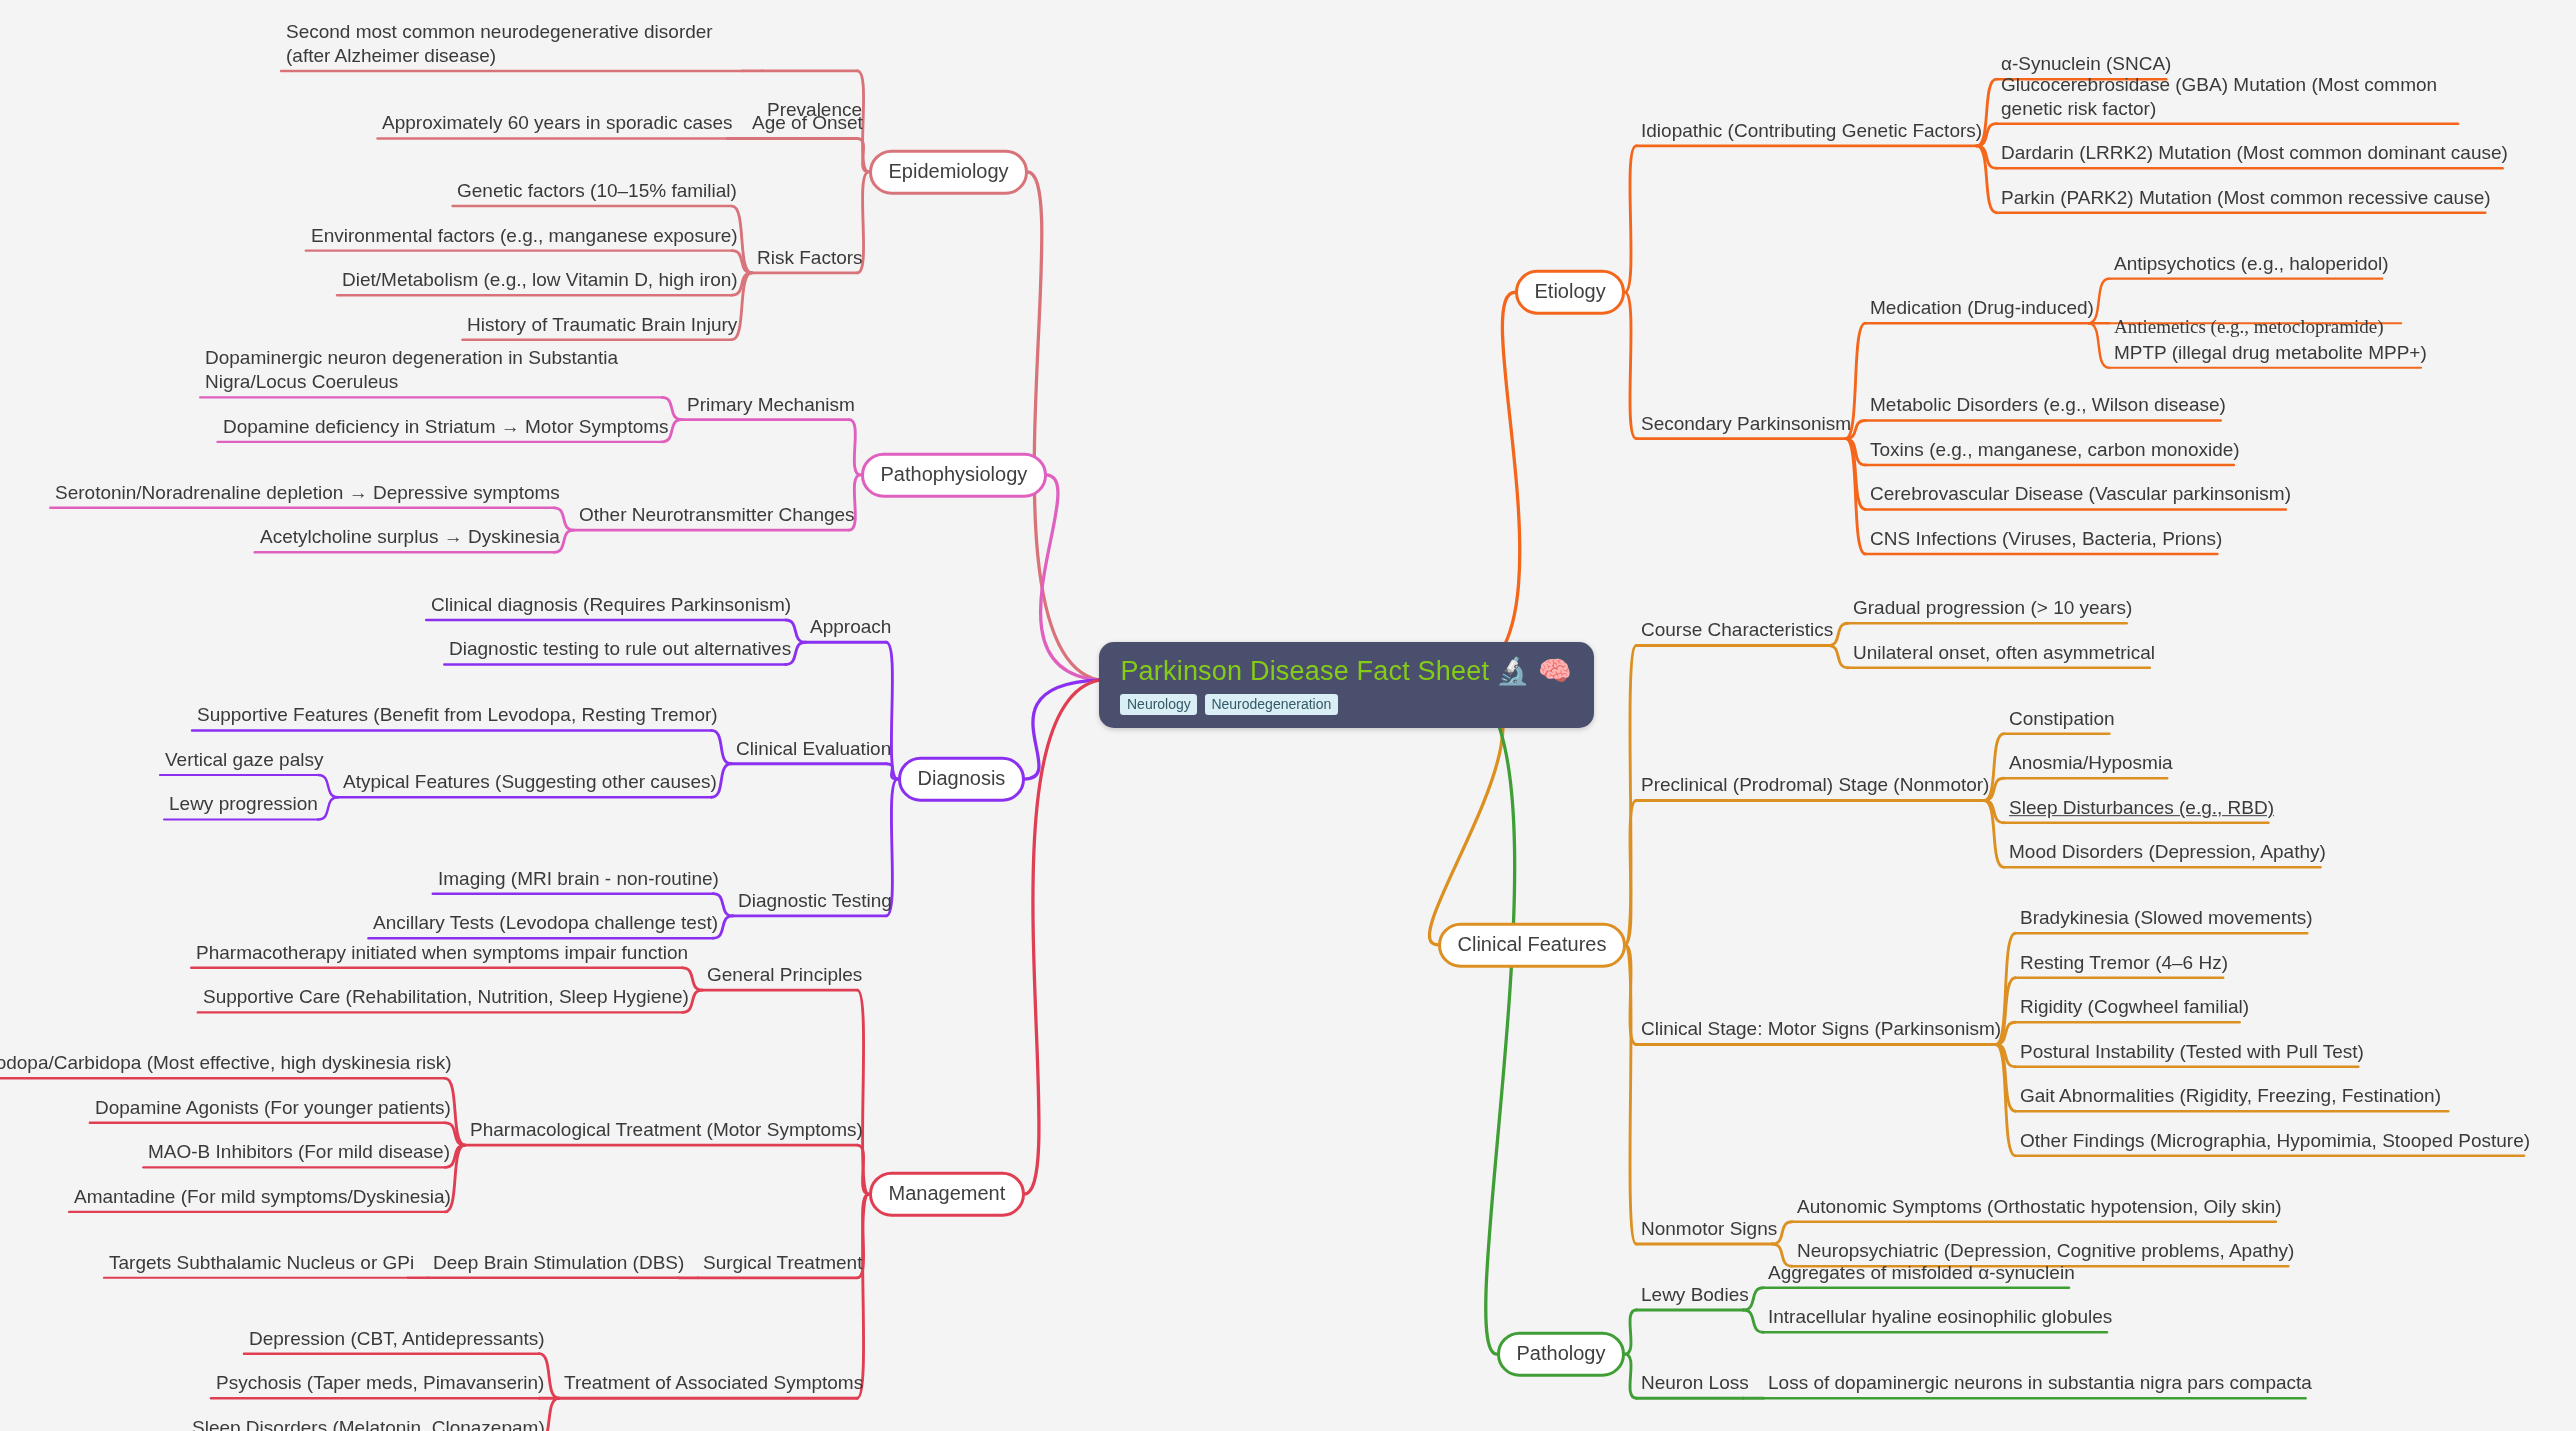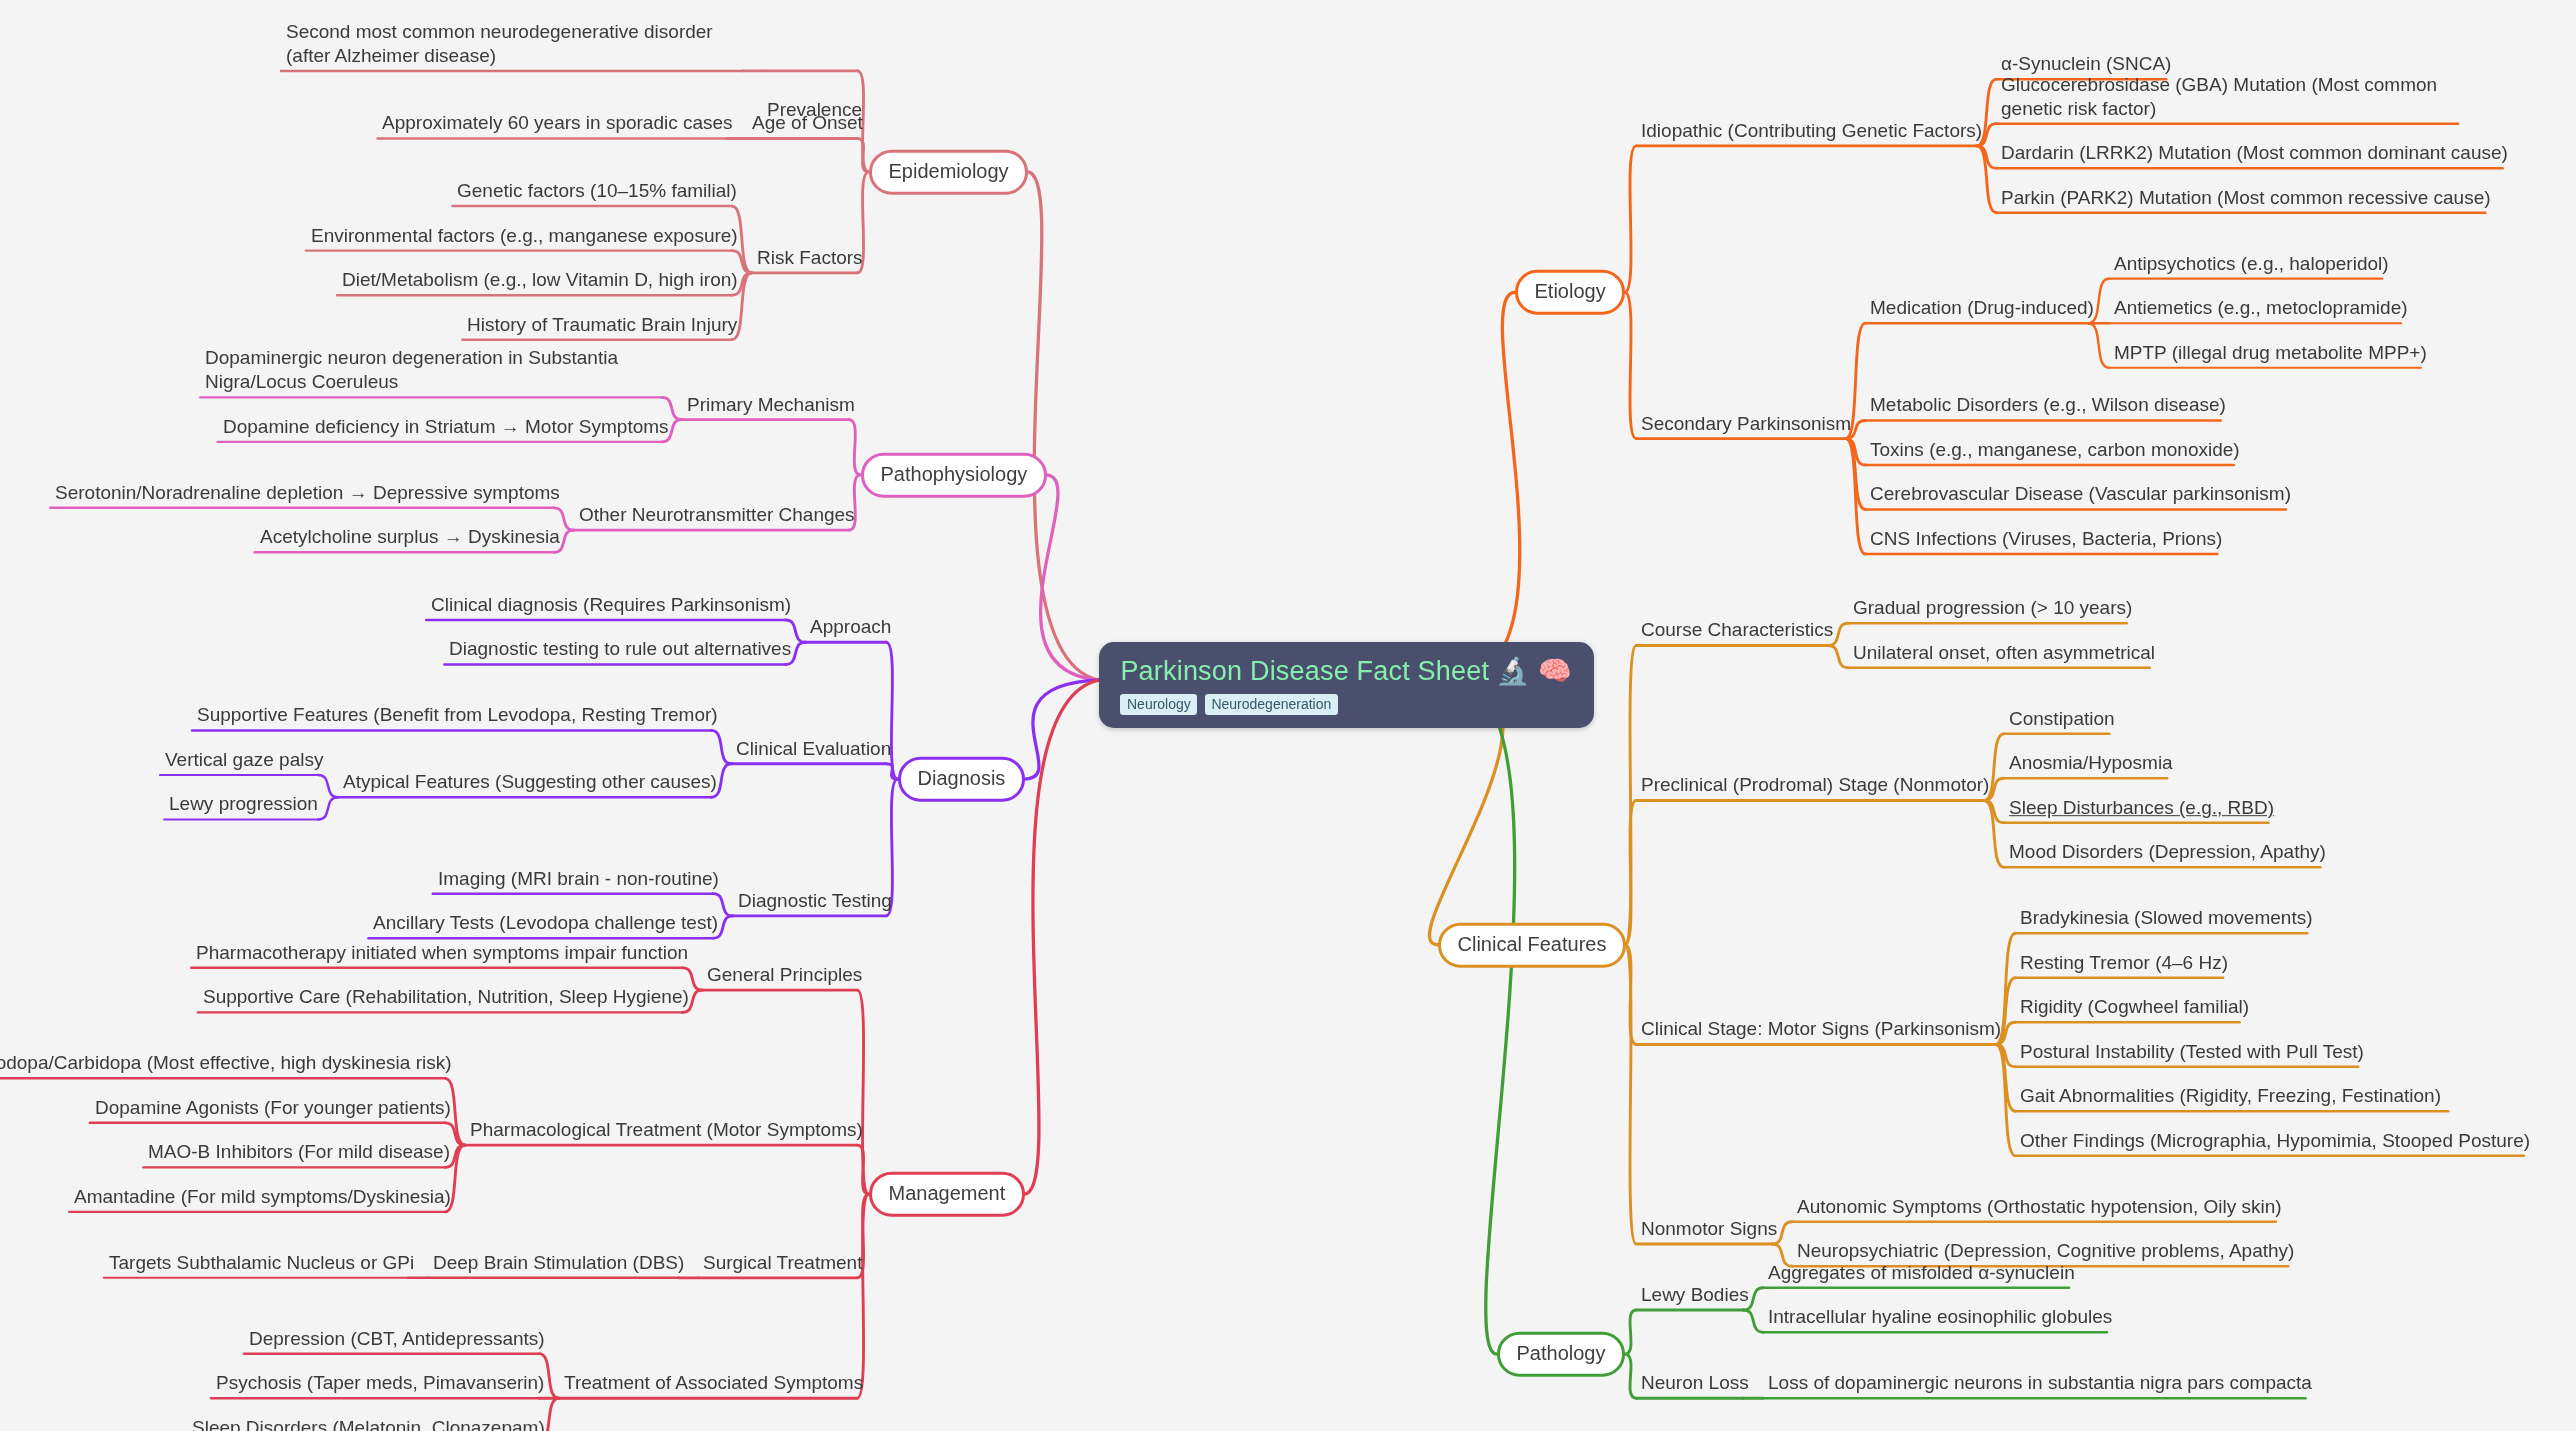--- a/index.html
+++ b/index.html
@@ -17,21 +17,21 @@
   .root-node{
     position:absolute;
     background:#4a4f6d;
     border-radius:15px;
     padding:15px 21.4px 13px 21.4px;
     box-shadow:0 1.6px 5px rgba(0,0,0,.18);
     display:flex;flex-direction:column;gap:8.2px;
     z-index:5;
   }
   .root-title{
-    color:#86efac;
+    color:#84cc16;
     font-size:27px;
     line-height:1.05;
     white-space:nowrap;
     letter-spacing:0.2px;
   }
   .root-tags{display:flex;gap:7.4px;}
   .root-tag{
     background:#d9eef5;
     color:#355a66;
     font-size:14px;
@@ -290,21 +290,21 @@
       <div class="lbl" style="left: 216px; top: 1398px;">Psychosis (Taper meds, Pimavanserin)</div>
       <div class="lbl" style="left: 192px; top: 1443px;">Sleep Disorders (Melatonin, Clonazepam)</div>
       <div class="lbl" style="left: 564px; top: 1398px;">Treatment of Associated Symptoms</div>
       <div class="l1" style="border-color: rgb(224, 62, 82); left: 869px; top: 1194px;">Management</div>
       <div class="lbl" style="left: 2001px; top: 79px;">α-Synuclein (SNCA)</div>
       <div class="lbl wrap" style="width: 462px; left: 2001px; top: 124px;">Glucocerebrosidase (GBA) Mutation (Most common genetic risk factor)</div>
       <div class="lbl" style="left: 2001px; top: 168px;">Dardarin (LRRK2) Mutation (Most common dominant cause)</div>
       <div class="lbl" style="left: 2001px; top: 213px;">Parkin (PARK2) Mutation (Most common recessive cause)</div>
       <div class="lbl" style="left: 1641px; top: 146px;">Idiopathic (Contributing Genetic Factors)</div>
       <div class="lbl" style="left: 2114px; top: 279px;">Antipsychotics (e.g., haloperidol)</div>
-      <div class="lbl" style="left: 2114px; top: 323px;">Antiemetics (e.g., metoclopramide)</div>
+      <div class="lbl" style="left: 2114px; top: 342px; font-family: Liberation Serif, serif;">Antiemetics (e.g., metoclopramide)</div>
       <div class="lbl" style="left: 2114px; top: 368px;">MPTP (illegal drug metabolite MPP+)</div>
       <div class="lbl" style="left: 1870px; top: 323px;">Medication (Drug-induced)</div>
       <div class="lbl" style="left: 1870px; top: 420px;">Metabolic Disorders (e.g., Wilson disease)</div>
       <div class="lbl" style="left: 1870px; top: 465px;">Toxins (e.g., manganese, carbon monoxide)</div>
       <div class="lbl" style="left: 1870px; top: 509px;">Cerebrovascular Disease (Vascular parkinsonism)</div>
       <div class="lbl" style="left: 1870px; top: 554px;">CNS Infections (Viruses, Bacteria, Prions)</div>
       <div class="lbl" style="left: 1641px; top: 439px;">Secondary Parkinsonism</div>
       <div class="l1" style="border-color: rgb(244, 102, 27); left: 1515px; top: 292px;">Etiology</div>
       <div class="lbl" style="left: 1853px; top: 623px;">Gradual progression (&gt; 10 years)</div>
       <div class="lbl" style="left: 1853px; top: 668px;">Unilateral onset, often asymmetrical</div>

